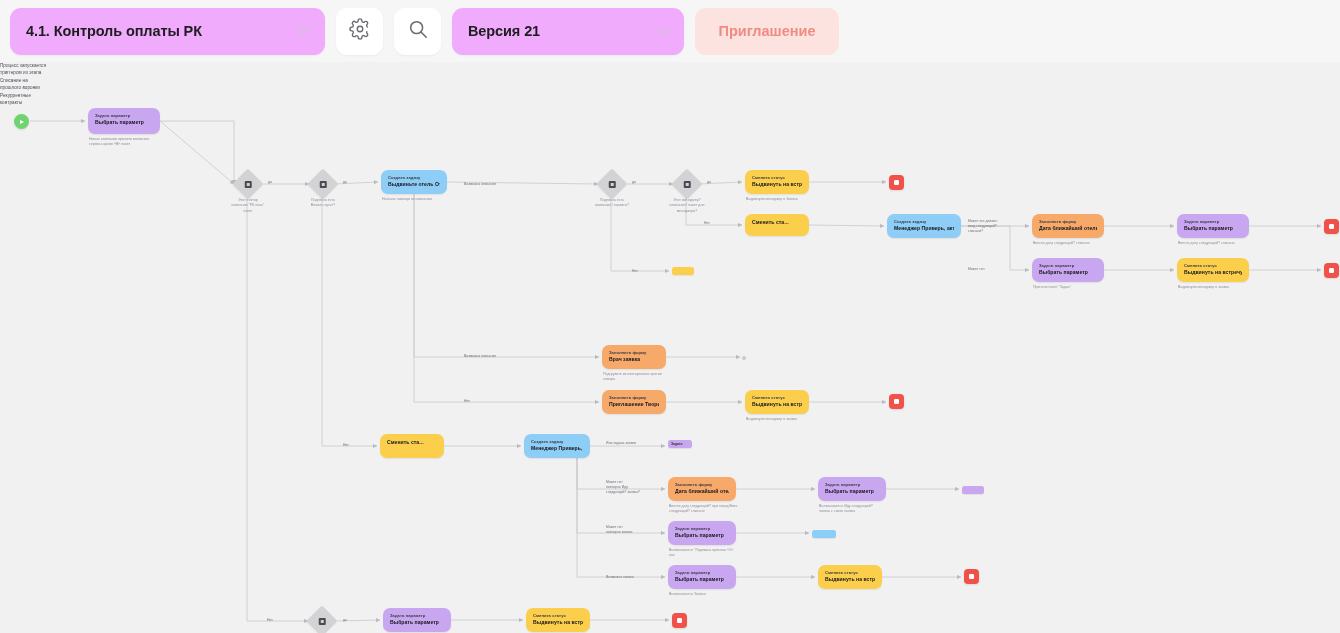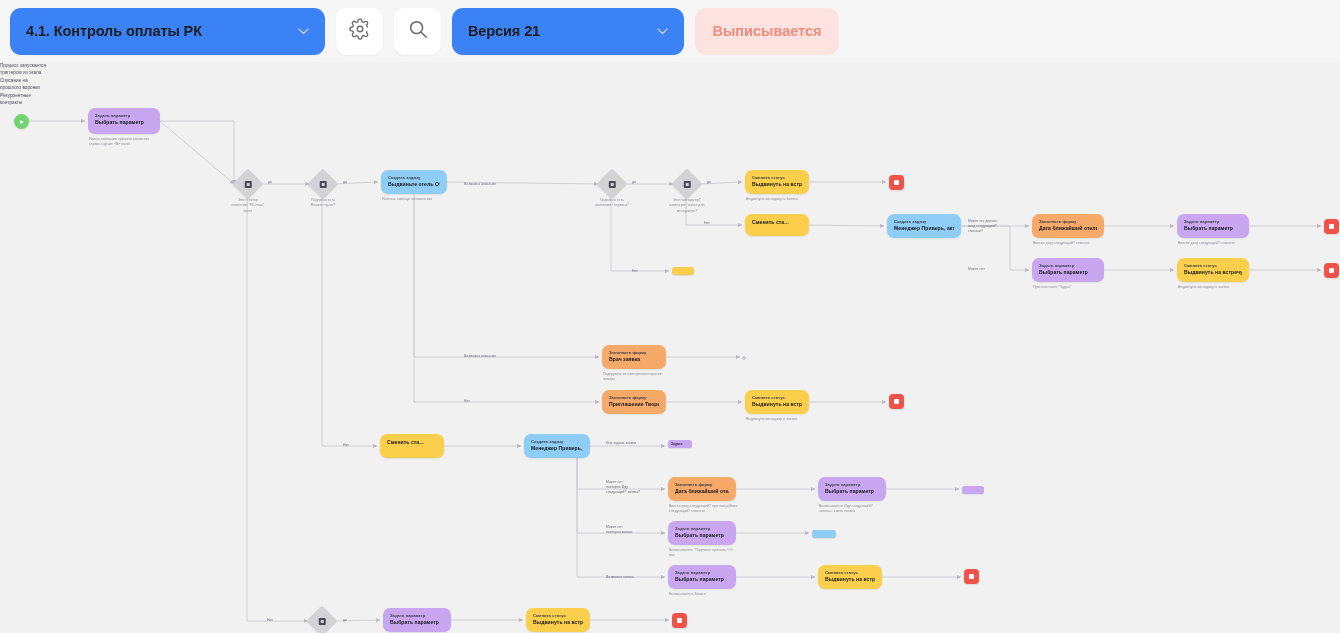--- a/index.html
+++ b/index.html
@@ -14,21 +14,21 @@
   
   #header{
     position:absolute;left:0;top:0;width:1340px;height:62px;
     background:#f6f6f6;
     display:flex;align-items:center;
     padding:0 10px;box-sizing:border-box;
     gap:11px;
     z-index:30;
   }
   .sel-box{
-    height:47px;border-radius:11px;background:#3b82f6;
+    height:47px;border-radius:11px;background:#f0abfc;
     display:flex;align-items:center;justify-content:space-between;
     padding:0 16px;box-sizing:border-box;
     box-shadow:0 1px 2px rgba(0,0,0,.05);
   }
   #process-select{width:315px;}
   #version-select{width:232px;}
   .sel-label{
     font-size:14.5px;font-weight:bold;color:#1d1d1f;
     letter-spacing:-0.1px;white-space:nowrap;overflow:hidden;
   }
@@ -192,21 +192,21 @@
 
   <div class="sel-box" id="version-select">
     <span class="sel-label">Версия 21</span>
     <span class="chev">
       <svg width="11" height="7" viewBox="0 0 11 7">
           <path d="M1 1l4.5 4.5L10 1" fill="none" stroke="#c9c9cf" stroke-width="1.3" stroke-linecap="round"></path>
         </svg>
     </span>
   </div>
 
-  <button id="publish-btn">Выписывается</button>
+  <button id="publish-btn">Приглашение</button>
 </div>
 
 <div id="canvas">
 
   <svg id="edges" viewBox="0 0 1340 571" xmlns="http://www.w3.org/2000/svg">
     <defs>
       <marker id="ar" markerWidth="5" markerHeight="5" refX="4.2" refY="2.2" orient="auto" markerUnits="userSpaceOnUse">
         <path d="M0,0 L4.4,2.2 L0,4.4 z" fill="#b9b9bf"></path>
       </marker>
     </defs>

